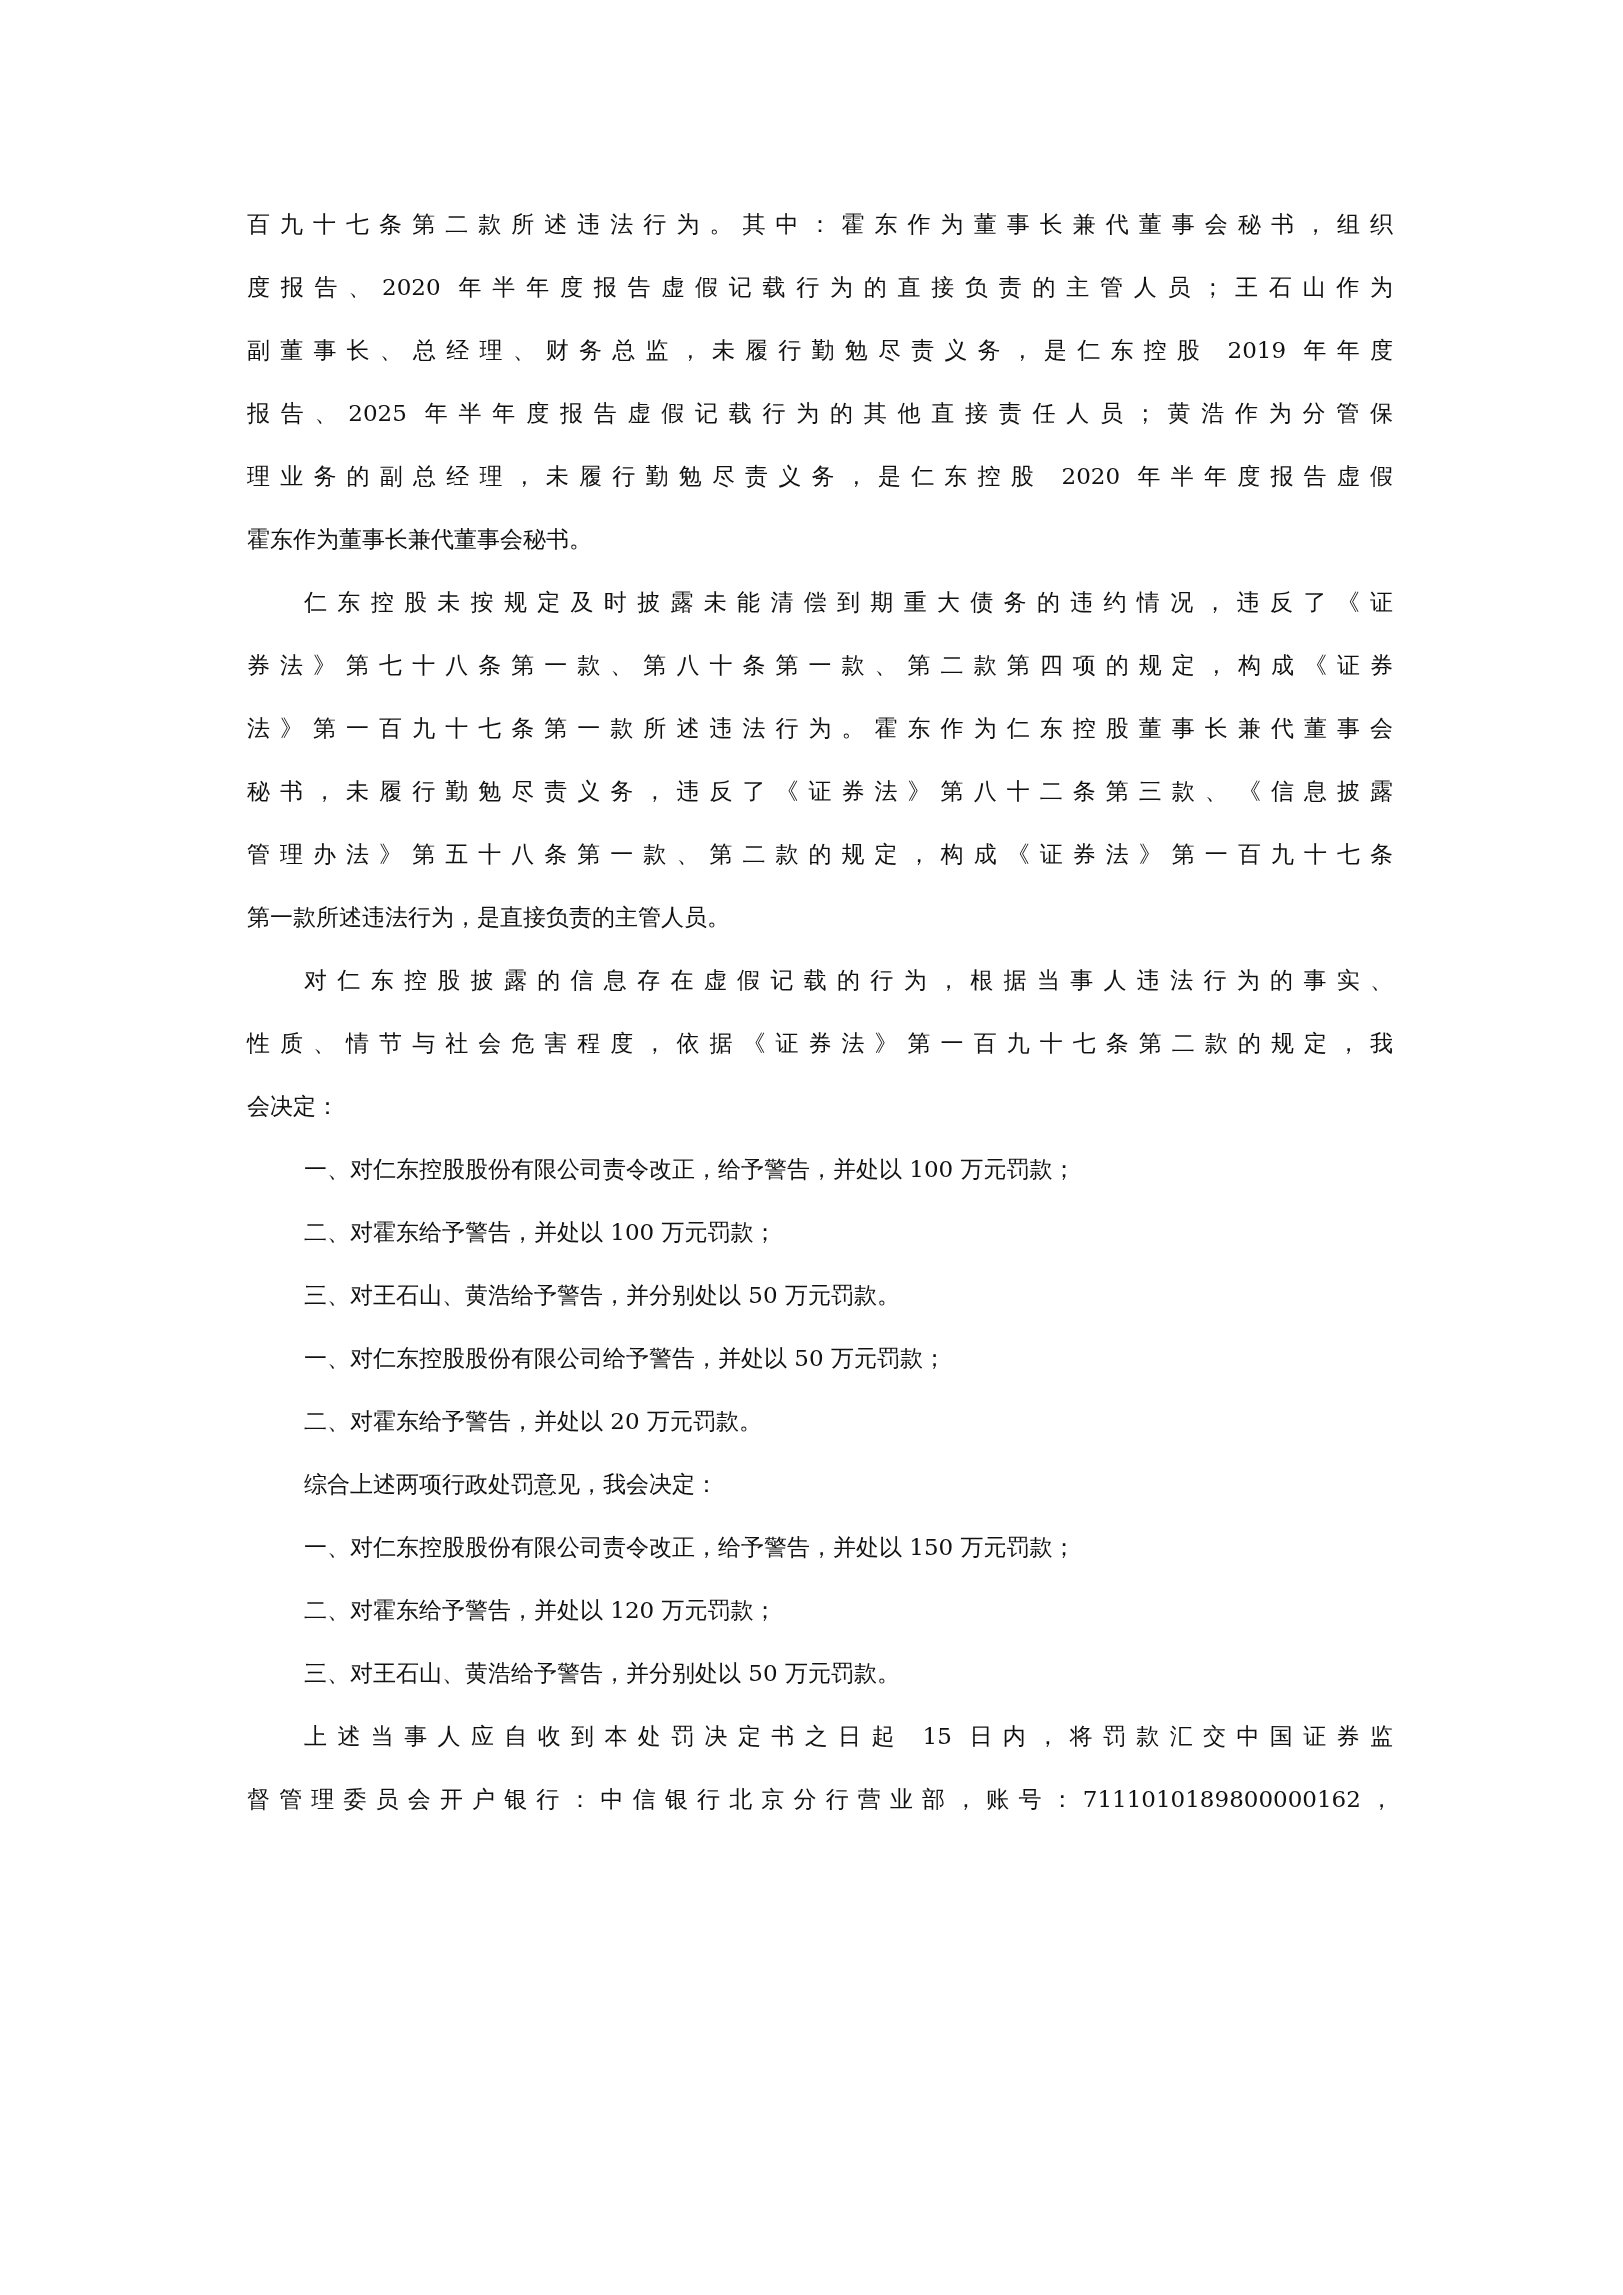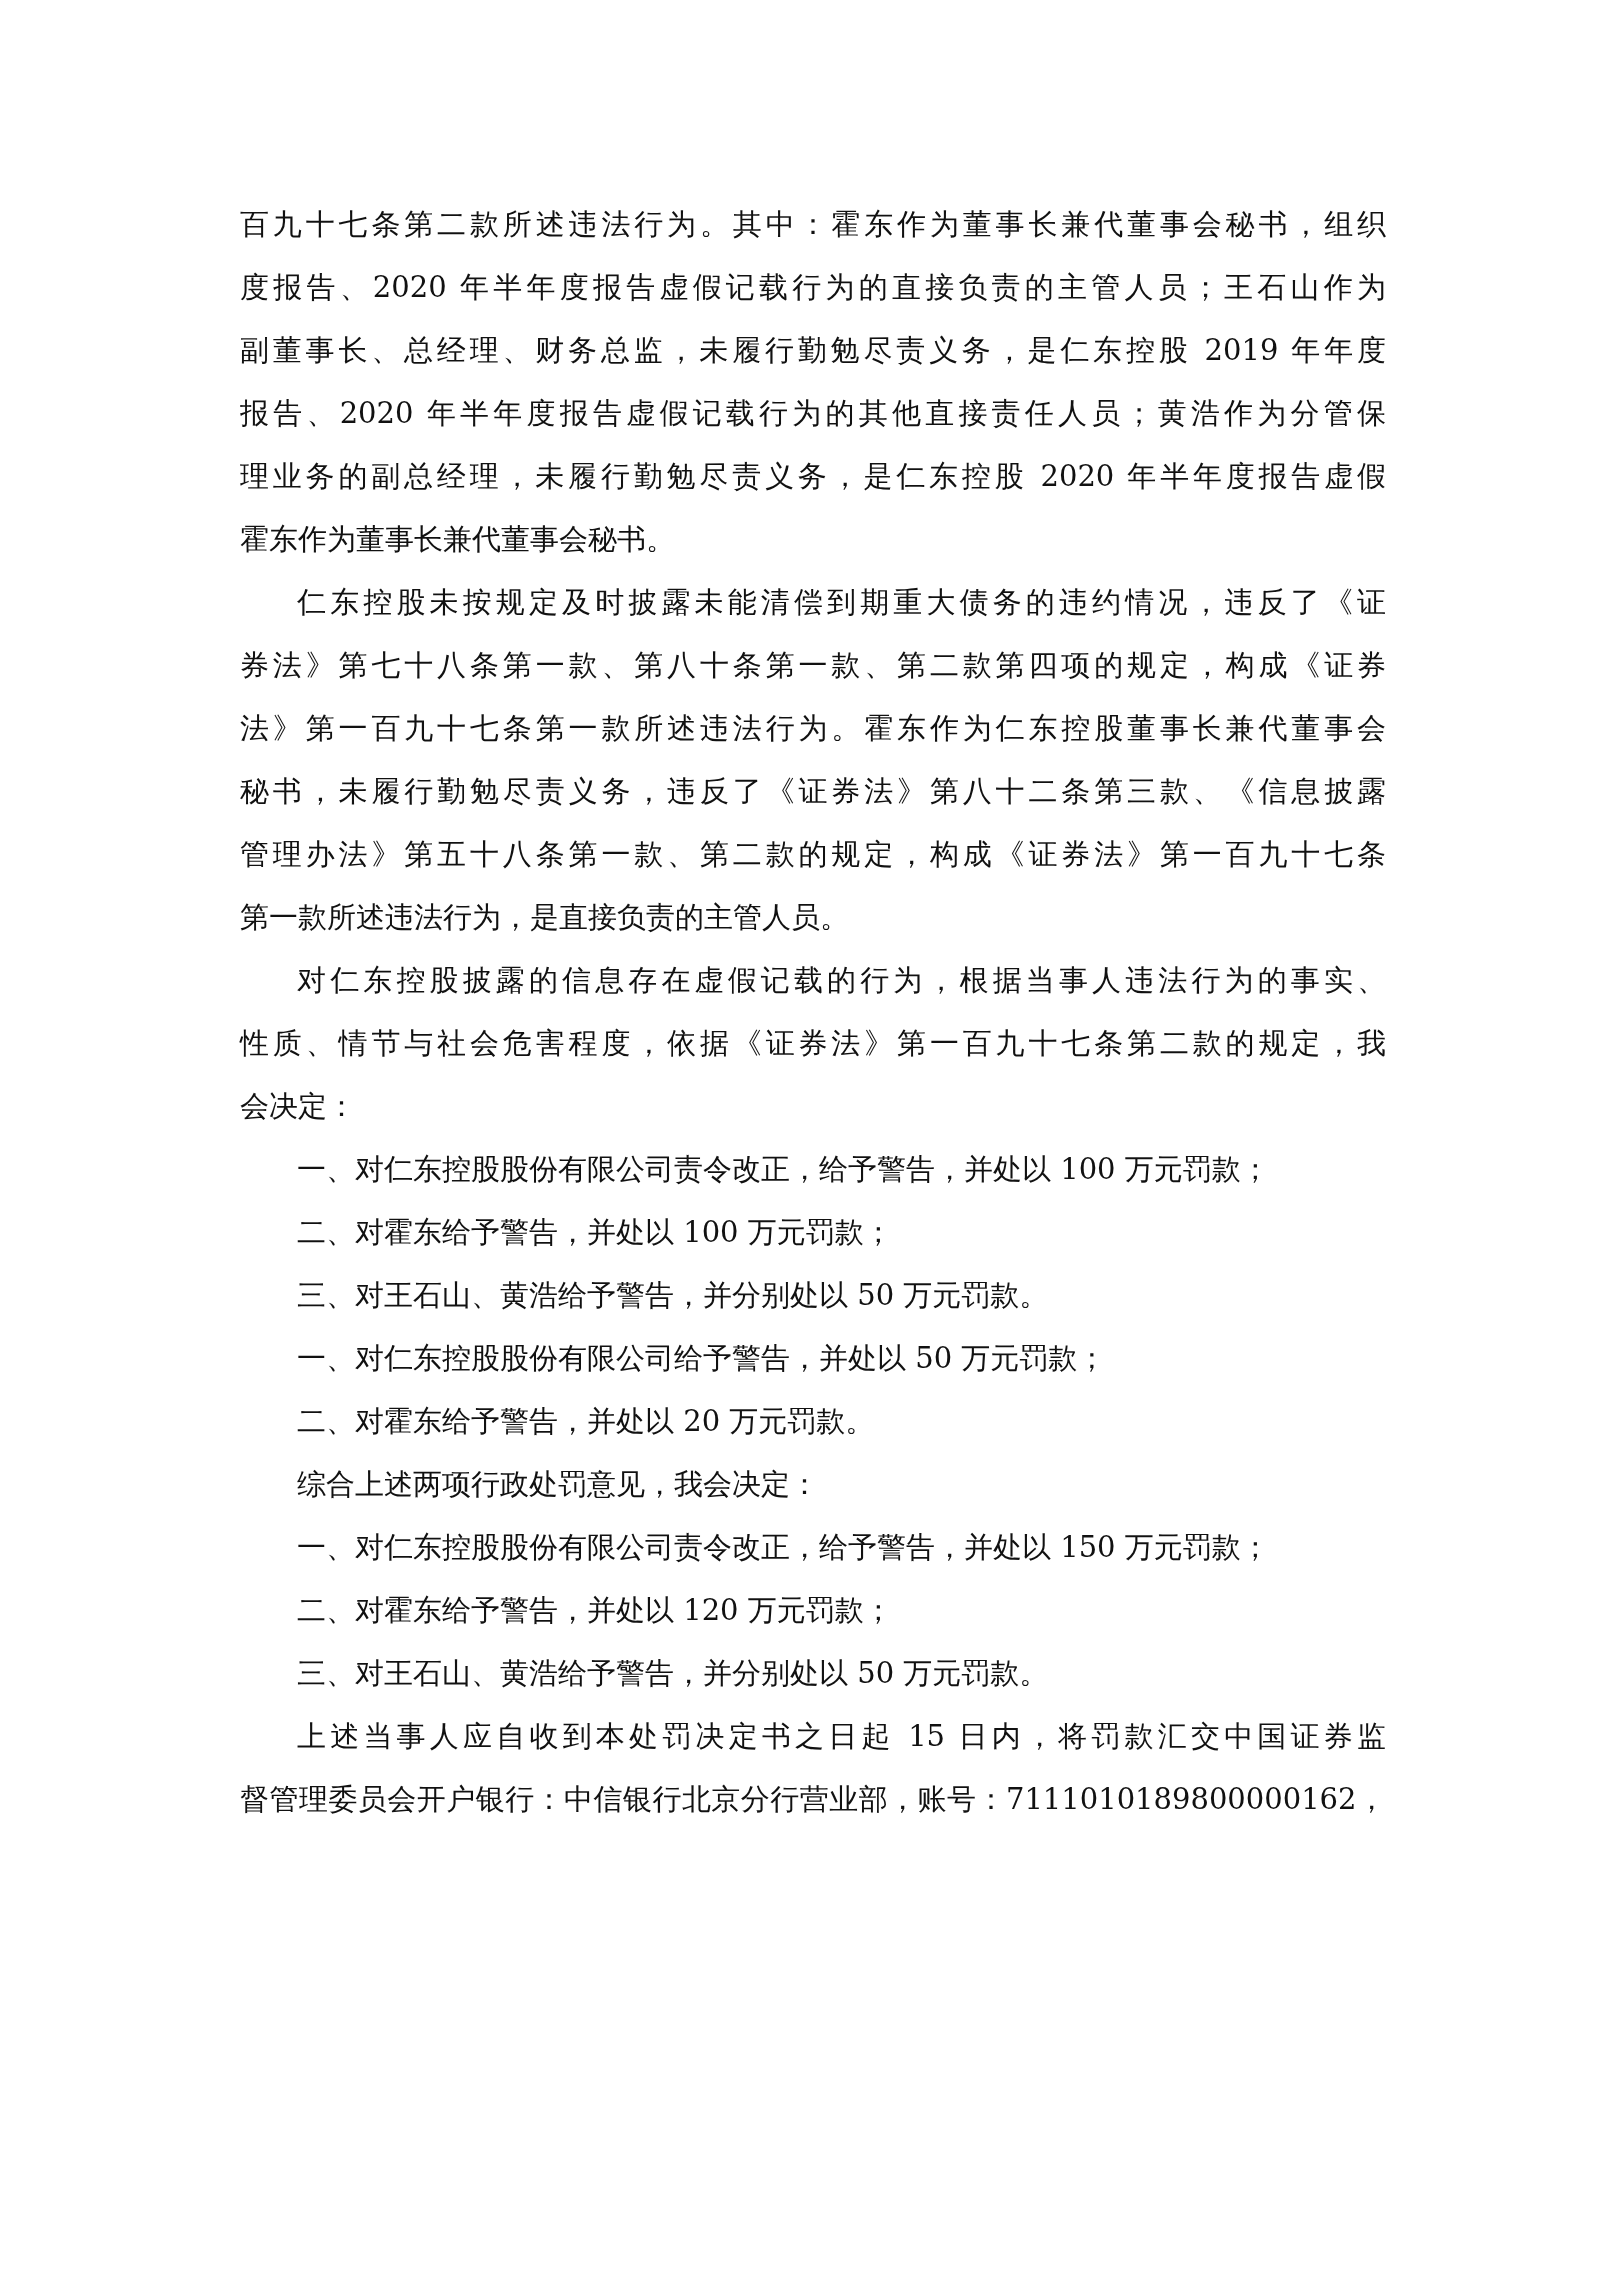--- a/index.html
+++ b/index.html
@@ -1,39 +1,39 @@
 <!DOCTYPE html>
 <html style="font-size:13.5px"><head>
 <meta charset="utf-8">
 <style>
   html, body { margin: 0; padding: 0; background: #ffffff; }
   body { width: 1623px; height: 2295px; position: relative; overflow: hidden; }
   .page {
     position: absolute;
-    left: 240px;
+    left: 247px;
     top: 193px;
     width: 1146px;
     font-family: "DejaVu Serif", "Liberation Serif", serif;
-    font-size: 29px;
+    font-size: 23px;
     color: #111111;
     line-height: 63px;
   }
   .line { white-space: nowrap; height: 63px; text-align: justify; text-align-last: justify; }
   .line.last { text-align-last: left; }
   .indent { padding-left: 57px; }
 </style>
 </head>
 <body>
 
 <div class="page">
   <div>
     <div class="line">百九十七条第二款所述违法行为。其中：霍东作为董事长兼代董事会秘书，组织</div>
     <div class="line">度报告、2020 年半年度报告虚假记载行为的直接负责的主管人员；王石山作为</div>
     <div class="line">副董事长、总经理、财务总监，未履行勤勉尽责义务，是仁东控股 2019 年年度</div>
-    <div class="line">报告、2020 年半年度报告虚假记载行为的其他直接责任人员；黄浩作为分管保</div>
+    <div class="line">报告、2025 年半年度报告虚假记载行为的其他直接责任人员；黄浩作为分管保</div>
     <div class="line">理业务的副总经理，未履行勤勉尽责义务，是仁东控股 2020 年半年度报告虚假</div>
     <div class="line last">霍东作为董事长兼代董事会秘书。</div>
   </div>
   <div>
     <div class="line indent">仁东控股未按规定及时披露未能清偿到期重大债务的违约情况，违反了《证</div>
     <div class="line">券法》第七十八条第一款、第八十条第一款、第二款第四项的规定，构成《证券</div>
     <div class="line">法》第一百九十七条第一款所述违法行为。霍东作为仁东控股董事长兼代董事会</div>
     <div class="line">秘书，未履行勤勉尽责义务，违反了《证券法》第八十二条第三款、《信息披露</div>
     <div class="line">管理办法》第五十八条第一款、第二款的规定，构成《证券法》第一百九十七条</div>
     <div class="line last">第一款所述违法行为，是直接负责的主管人员。</div>

